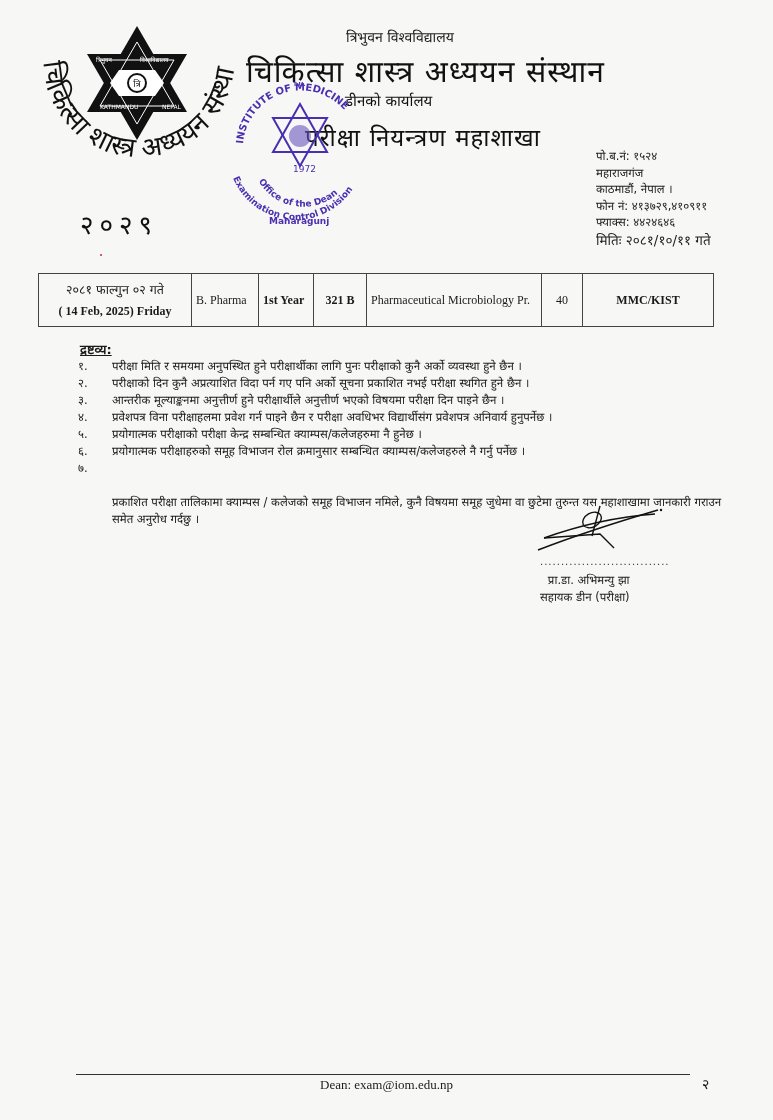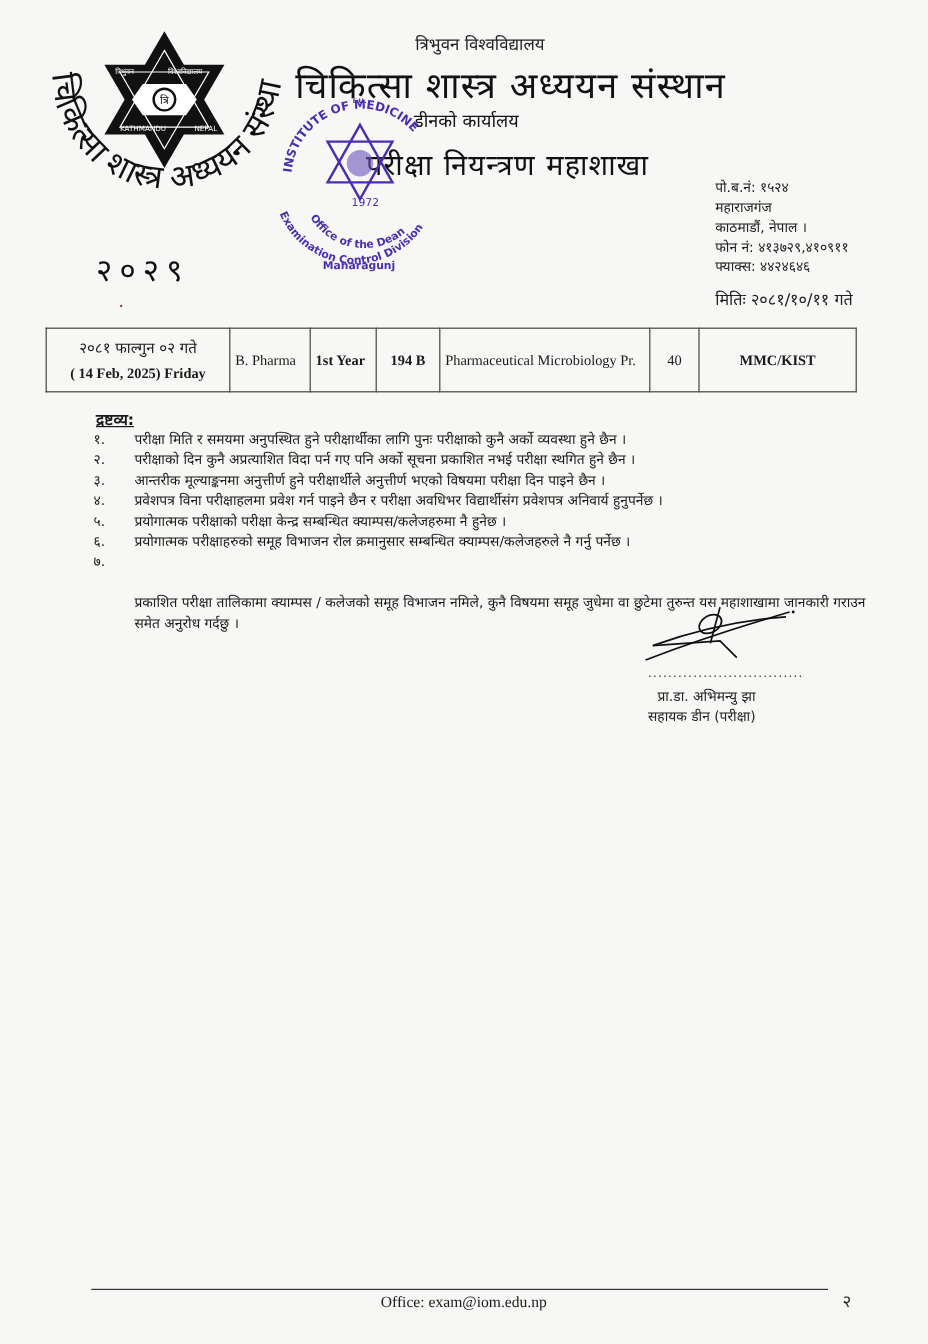--- a/index.html
+++ b/index.html
@@ -15,21 +15,21 @@
     .logo-year { left: 80px; top: 206px; font-size: 26px; letter-spacing: 6px; color: #111; font-family: "DejaVu Serif", serif; }
     
     .uni { left: 346px; top: 27px; font-size: 14px; color: #222; }
     .inst { left: 246px; top: 50px; font-size: 30px; color: #111; letter-spacing: 1px; }
     .office { left: 345px; top: 90px; font-size: 15px; color: #111; }
     .division { left: 305px; top: 120px; font-size: 24px; color: #111; letter-spacing: 1px; }
     
     .stamp { left: 225px; top: 82px; width: 150px; height: 155px; }
     
     .address { left: 596px; top: 148px; font-size: 11.5px; line-height: 16.5px; color: #222; }
-    .address .date { font-size: 13.5px; margin-top: 11px; }
+    .address .date { font-size: 13.5px; margin-top: 1px; }
     
     .exam-table {
       left: 38px; top: 273px; width: 676px;
       border-collapse: collapse; font-family: "Liberation Serif", serif; font-size: 12px;
     }
     .exam-table td { border: 1px solid #444; padding: 2px 4px; vertical-align: middle; height: 48px; }
     .c-date { width: 144px; text-align: center; }
     .c-date .np { font-family: "DejaVu Sans", sans-serif; font-size: 12.5px; display: block; margin-bottom: 6px; }
     .c-date .en { font-weight: bold; font-size: 12px; }
     .c-prog { width: 58px; }
@@ -119,21 +119,21 @@
 
 <table class="abs exam-table">
   <tbody>
       <tr>
     <td class="c-date">
       <span class="np">२०८१ फाल्गुन ०२ गते</span>
       <span class="en">( 14 Feb, 2025) Friday</span>
     </td>
     <td class="c-prog">B. Pharma</td>
     <td class="c-year">1st Year</td>
-    <td class="c-room">194 B</td>
+    <td class="c-room">321 B</td>
     <td class="c-subj">Pharmaceutical Microbiology Pr.</td>
     <td class="c-num">40</td>
     <td class="c-center">MMC/KIST</td>
   </tr>
 </tbody>
   </table>
 
 <div class="abs notes-title">द्रष्टव्य:</div>
 <div class="abs notes">
   <div class="note">
@@ -178,14 +178,14 @@
 </div>
 <div class="abs sig-dots">...............................</div>
 <div class="abs sig-name">
   <div>प्रा.डा. अभिमन्यु झा</div>
   <div>सहायक डीन (परीक्षा)</div>
 </div>
 
 <div class="abs speck" style="left:100px; top:254px;"></div>
 
 <div class="abs footer-line"></div>
-<div class="abs footer-email">Office: exam@iom.edu.np</div>
+<div class="abs footer-email">Dean: exam@iom.edu.np</div>
 <div class="abs page-num">२</div>
 
 </body></html>

